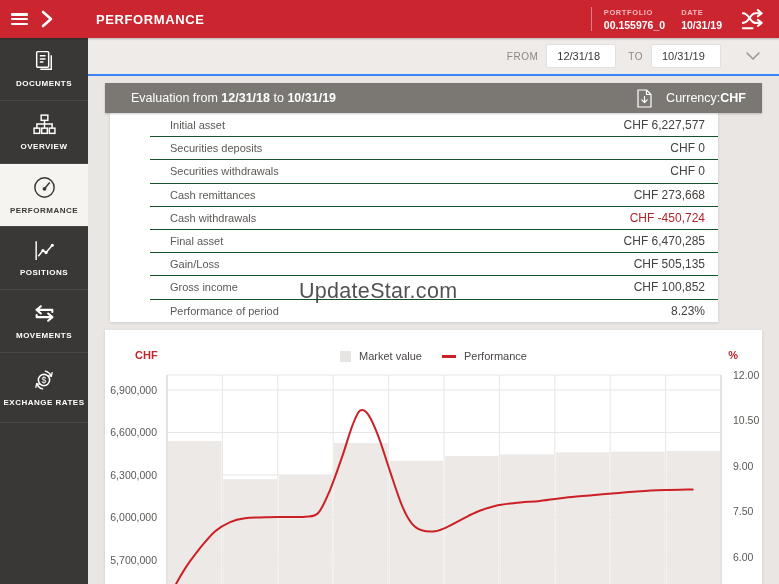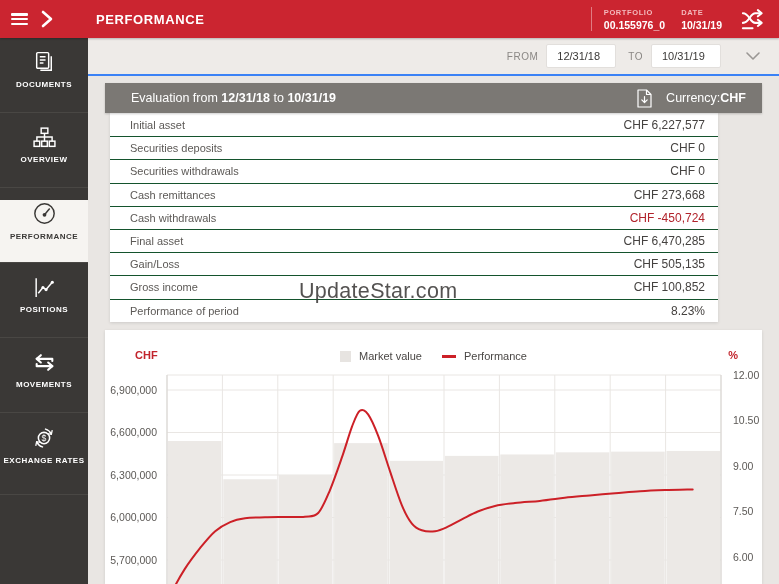--- a/index.html
+++ b/index.html
@@ -24,22 +24,22 @@
   .topbar-right { position:absolute; right:12px; top:0; height:38px; display:flex; align-items:center; }
   .topbar-divider { width:1px; height:24px; background:rgba(255,255,255,.4); margin-right:12px; }
   .tb-field { margin-right:16px; }
   .tb-label { font-size:7.5px; letter-spacing:.6px; color:#f3b9bc; font-weight:bold; }
   .tb-value { font-size:10.5px; font-weight:bold; margin-top:2px; }
   .swap-btn { cursor:pointer; display:flex; align-items:center; margin-left:2px; }
 
   
   .sidebar { position:absolute; left:0; top:38px; width:88px; height:546px; background:#3a3836; z-index:20; }
   .side-item {
-    height:63px; display:flex; flex-direction:column; align-items:center; 
-    border-bottom:1px solid #494744; color:#fff; cursor:pointer;margin-top:12px;
+    height:63px; display:flex; flex-direction:column; align-items:center; justify-content:center;
+    border-bottom:1px solid #494744; color:#fff; cursor:pointer;
   }
   .side-item.tall { height:70px; }
   .side-item .lbl { font-size:8px; letter-spacing:.5px; font-weight:bold; margin-top:5px; text-align:center; line-height:1.35; }
   .side-item.active { background:#f6f4f1; color:#3a3836; }
   .side-item svg { display:block; }
 
   
   .filterbar {
     position:absolute; left:88px; top:38px; width:691px; height:38px;
     background:#eeebe8; border-bottom:2px solid #3b82f6;
@@ -59,21 +59,21 @@
     background:#7b7874; color:#fff; display:flex; align-items:center;
     font-size:12.5px; box-shadow:0 1px 2px rgba(0,0,0,.2); z-index:5;
   }
   .eval-title { margin-left:26px; }
   .eval-title b { font-weight:bold; }
   .eval-right { position:absolute; right:16px; display:flex; align-items:center; }
   .eval-right .dl { margin-right:14px; cursor:pointer; display:flex; }
   .eval-right b { font-weight:bold; }
 
   
-  .table { position:absolute; left:110px; top:113px; width:608px; background:#fff; box-shadow:0 1px 3px rgba(0,0,0,.12); }
+  .table { position:absolute; left:110px; top:113px; width:608px; background:#fff; box-shadow:0 1px 3px rgba(0,0,0,.12);padding-left:40px; }
   .t-row { height:23.2px; display:flex; align-items:center; justify-content:space-between; border-top:1px solid #14532d; padding:0 13px 0 20px; }
   .t-row:first-child { border-top:none; }
   .t-label { font-size:11px; color:#5c5956; }
   .t-value { font-size:12px; color:#454240; }
   .t-value.neg { color:#b1232b; }
 
   
   .watermark {
     position:absolute; left:299px; top:279px; z-index:8;
     font-size:21.5px; color:#3d3b3a; opacity:.88; letter-spacing:.3px;

